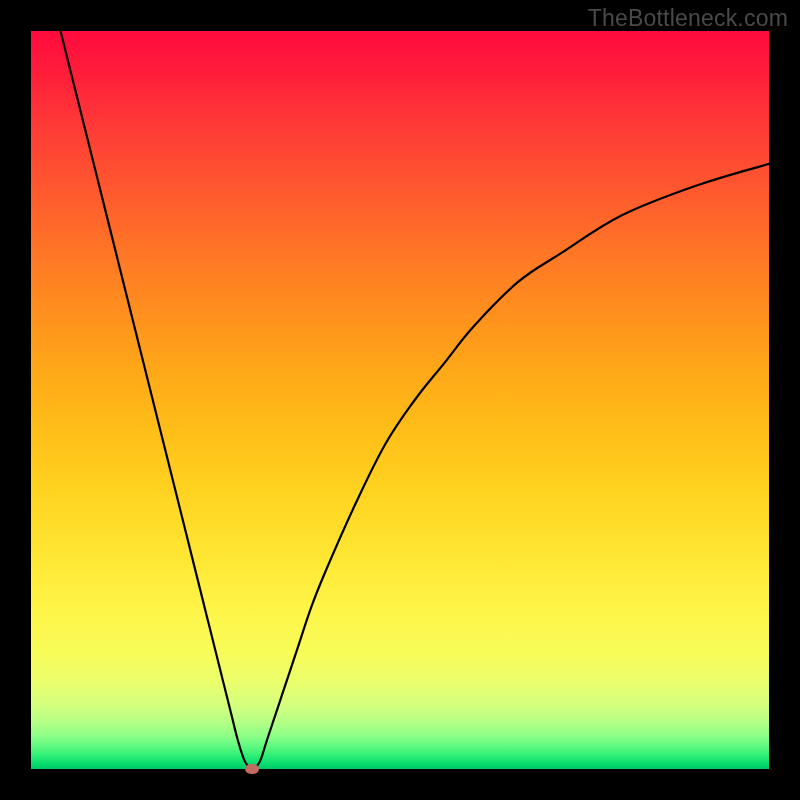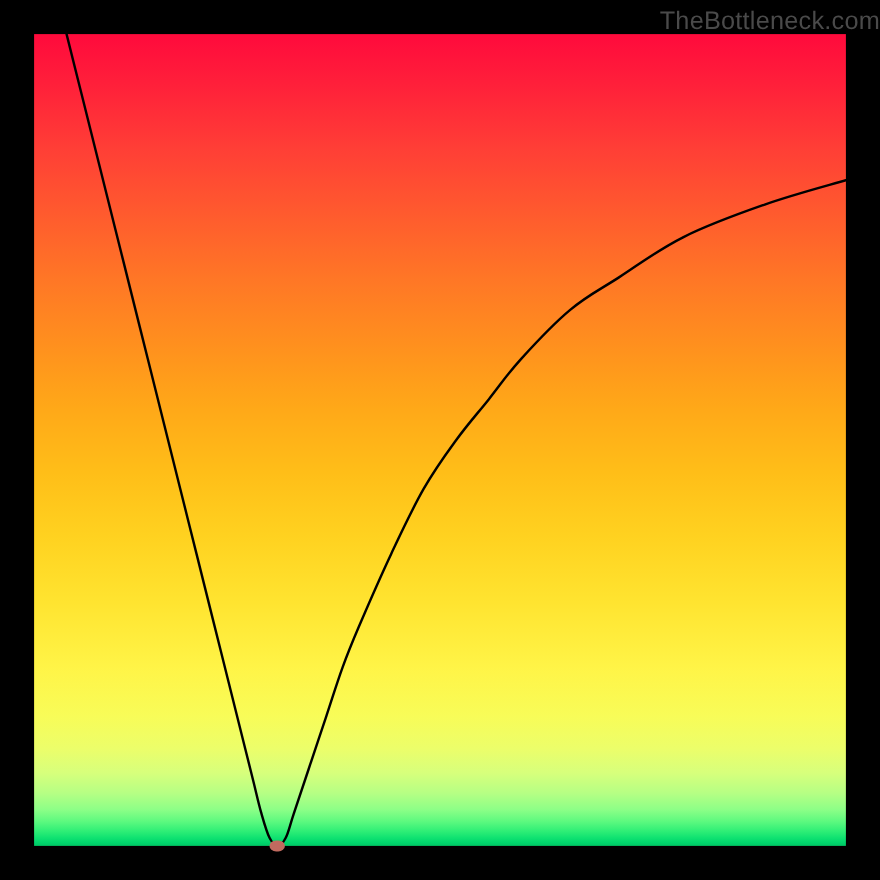--- a/index.html
+++ b/index.html
@@ -59,21 +59,21 @@
     position: absolute;
     width: 14px;
     height: 10px;
     border-radius: 6px / 5px;
     background: #c16a5f;
     transform: translate(-50%, -50%);
   }
   .watermark {
     position: absolute;
     top: 5px;
-    right: 0;
+    right: 12px;
     color: #4a4a4a;
     font-size: 23px;
     font-weight: 500;
     letter-spacing: 0.2px;
     user-select: none;
     text-align: right;
   }
 </style>
 </head>
 <body>

